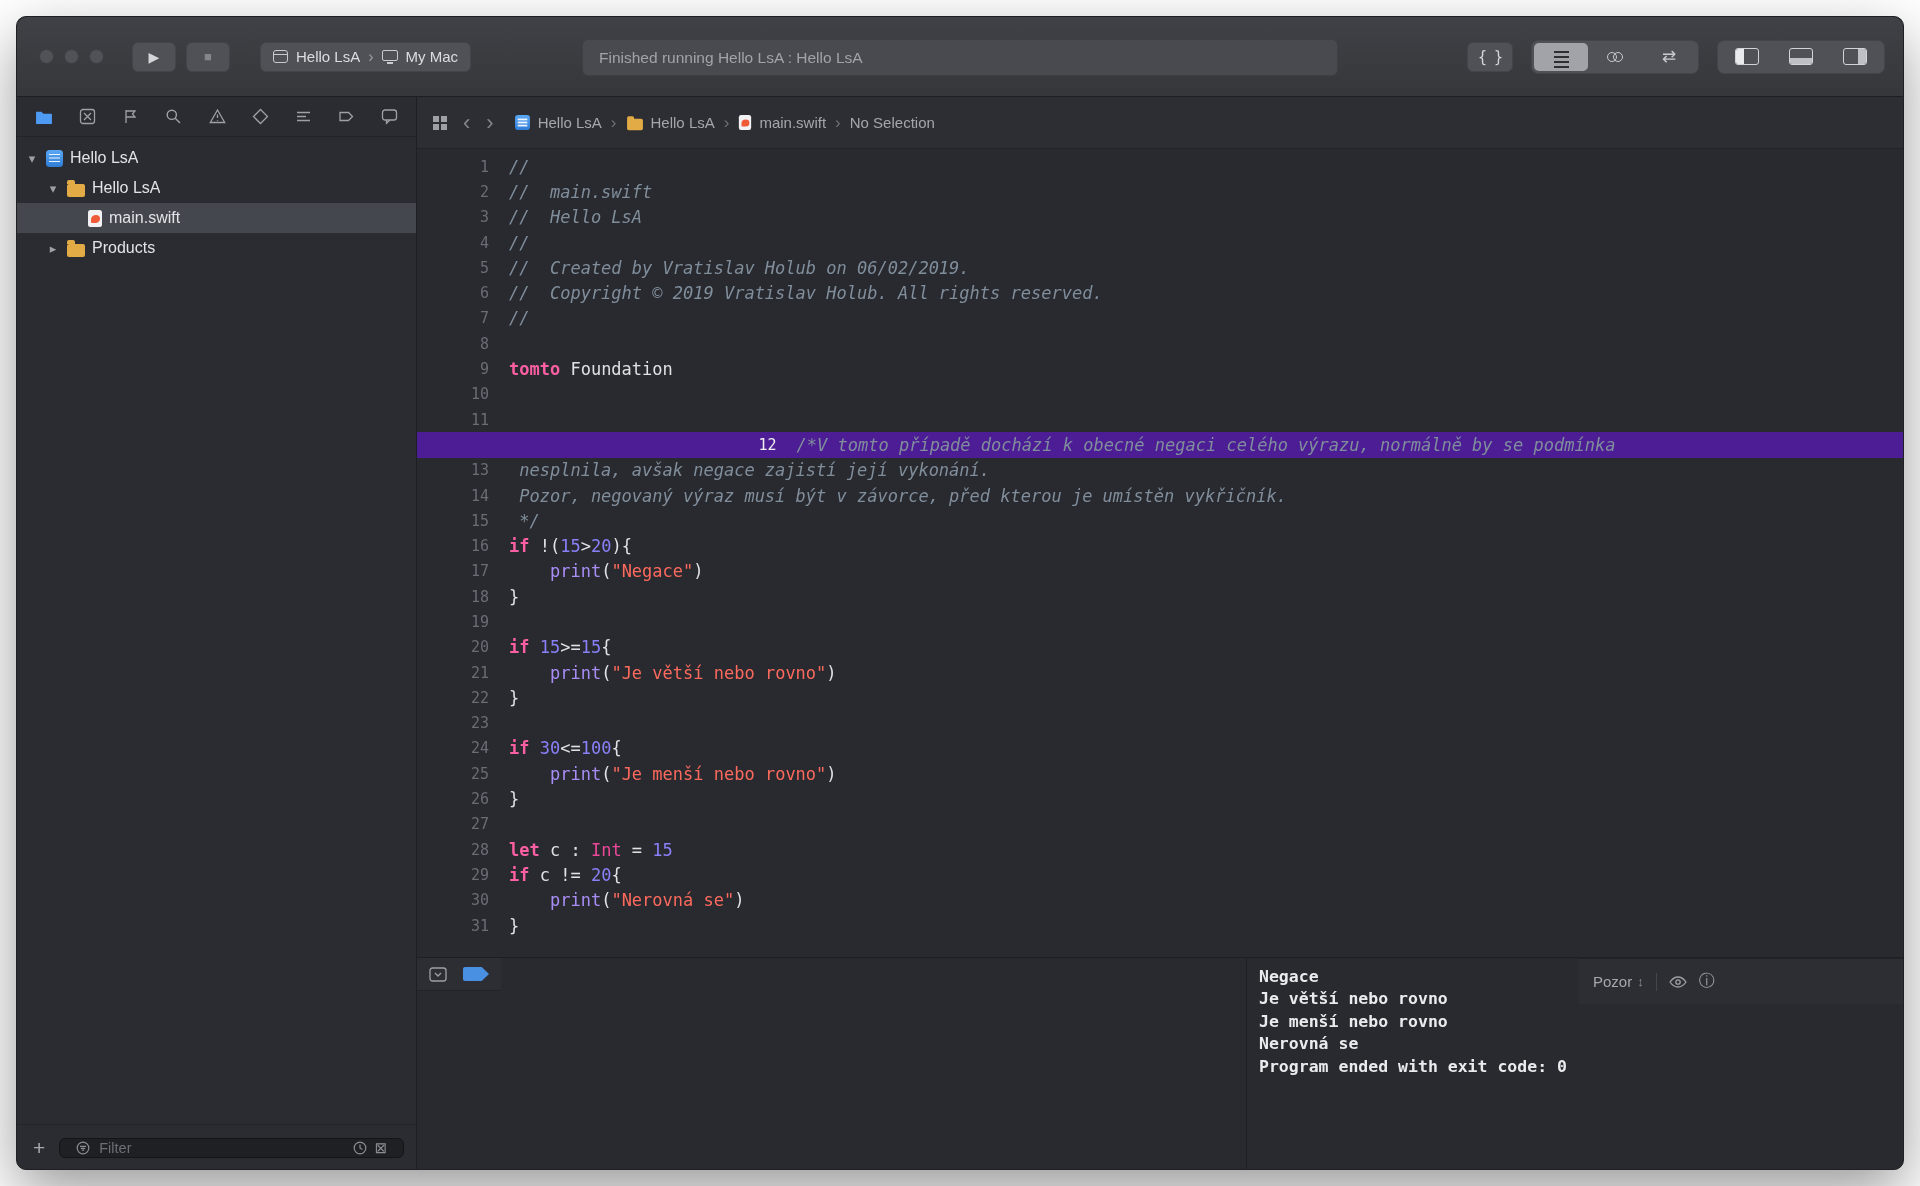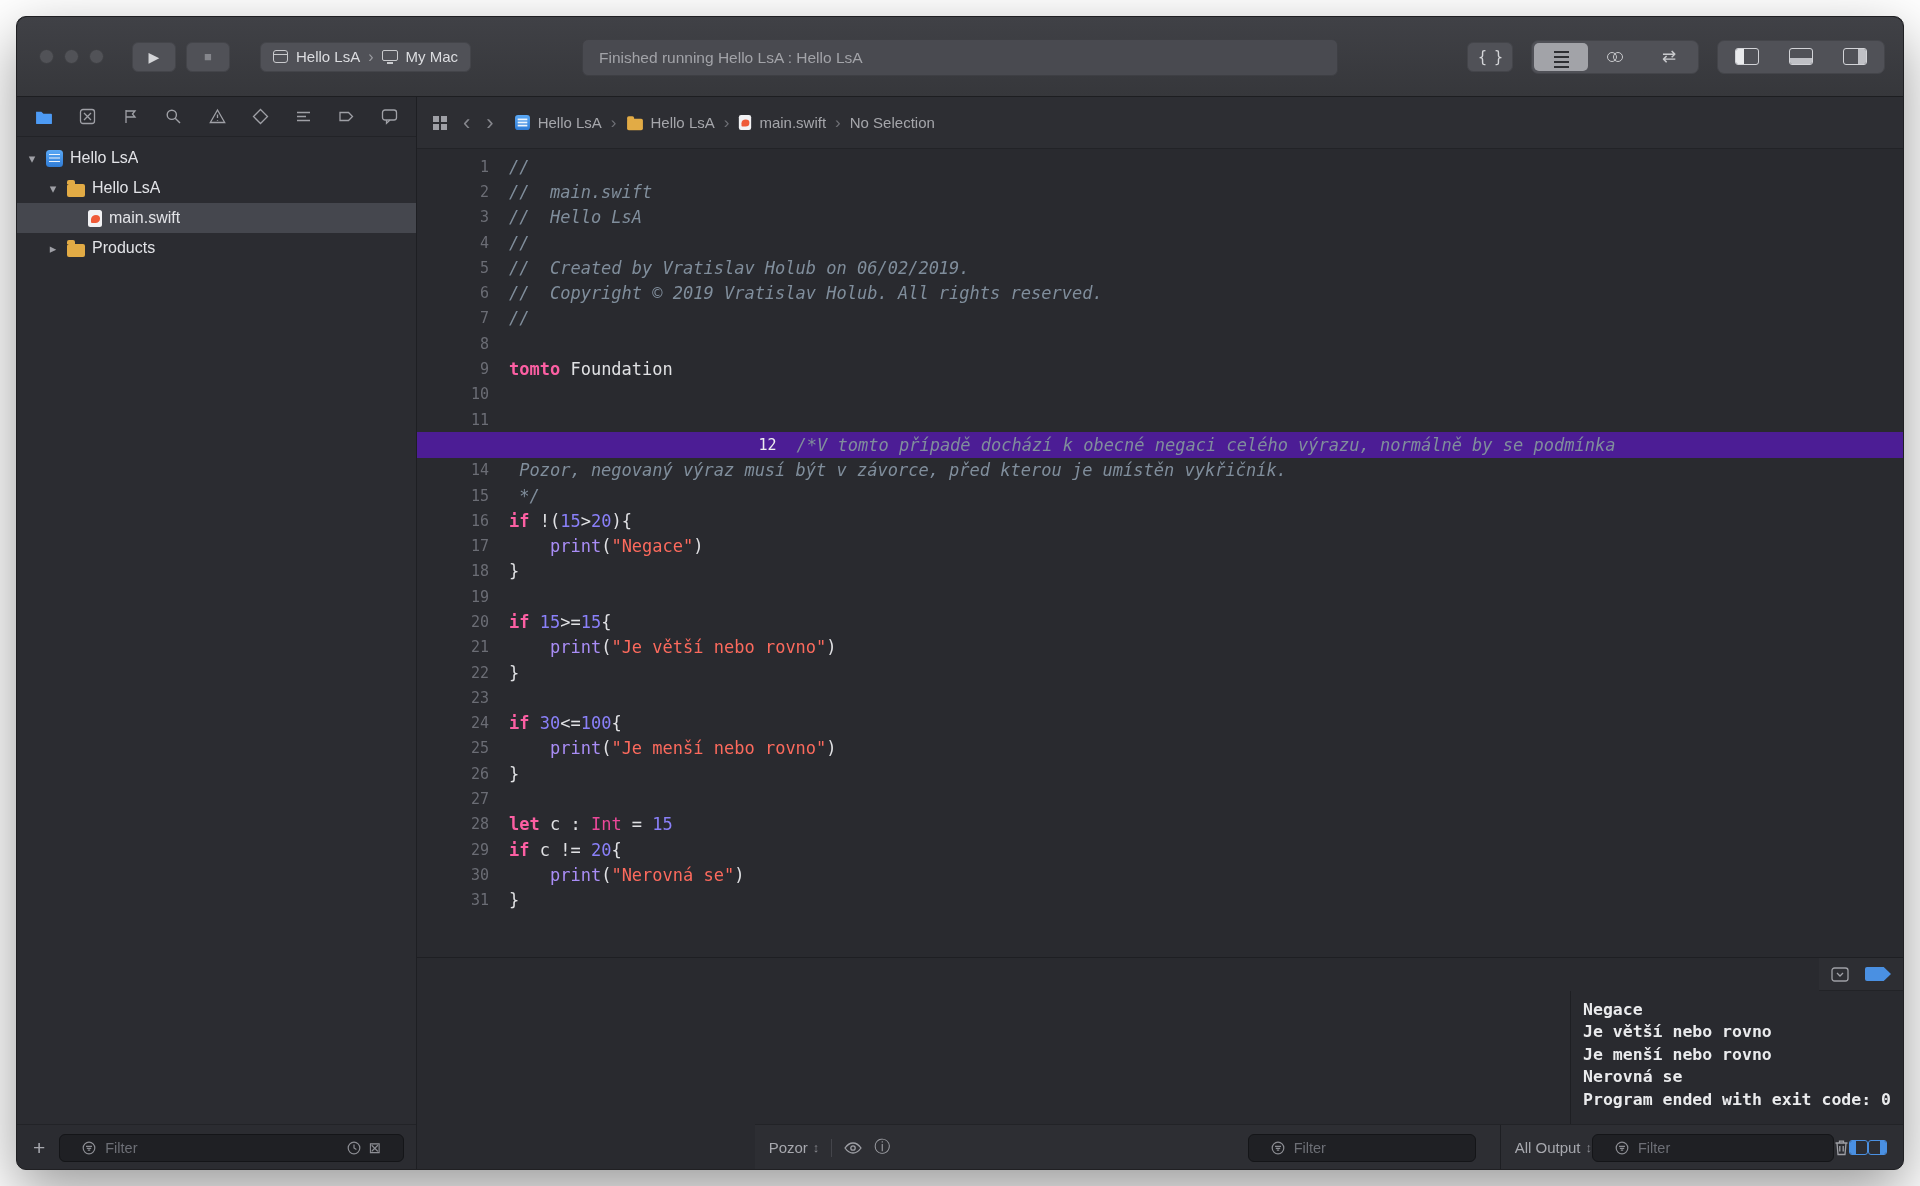--- a/index.html
+++ b/index.html
@@ -58,22 +58,22 @@
   .fi-project::before{content:"";position:absolute;left:3px;right:3px;top:4px;height:1.6px;
     background:rgba(255,255,255,.9);box-shadow:0 3.5px 0 rgba(255,255,255,.9),0 7px 0 rgba(255,255,255,.9);}
   .fi-folder{width:18px;height:13px;background:#e2ab45;border-radius:2px;position:relative;margin-top:4px;}
   .fi-folder::before{content:"";position:absolute;top:-3.5px;left:0;width:8px;height:4px;background:#e2ab45;border-radius:2px 2px 0 0;}
   .fi-swift{width:14px;height:17px;background:#f2f2f4;border-radius:2.5px;position:relative;}
   .fi-swift::after{content:"";position:absolute;left:2.5px;right:2.5px;top:5px;bottom:4px;
     background:#ef5a38;border-radius:55% 45% 50% 12%;}
   .fi-sm{transform:scale(.88);transform-origin:center;}
   .nav-filter-bar{height:46px;border-top:1px solid #222327;display:flex;align-items:center;padding:0 12px;gap:10px;}
   .plus-btn{color:#a7a8ae;font-size:21px;line-height:1;background:none;border:none;padding:0 4px;}
-  .filter-field{flex:1;height:28px;background:#1f2024;border:1px solid #141518;border-radius:6px;
-    display:flex;align-items:center;gap:7px;padding:0 22px;}
+  .filter-field{flex:1;height:20px;background:#1f2024;border:1px solid #141518;border-radius:6px;
+    display:flex;align-items:center;gap:7px;padding:0 16px;}
   .filter-field input{flex:1;background:transparent;border:none;outline:none;color:#d5d6da;
     font-size:14.5px;font-family:"Liberation Sans",sans-serif;min-width:0;}
   .filter-field input::placeholder{color:#6d6f76;}
   .ff-ic{flex:none;display:flex;align-items:center;color:#8c8d93;}
   .ff-boxed{color:#8c8d93;font-size:15px;line-height:1;}
 
   
   .editor-col{flex:1;display:flex;flex-direction:column;min-width:0;}
   .jump-bar{height:52px;background:#2d2e33;border-bottom:1px solid #222327;display:flex;align-items:center;
     padding:0 14px;gap:12px;color:#a5a6ab;font-size:15px;white-space:nowrap;}
@@ -92,21 +92,21 @@
   .lc{margin-left:20px;color:#e0e1e4;}
   .tk-comment{color:#808e9c;font-style:italic;}
   .tk-keyword{color:#fc5fa3;font-weight:bold;}
   .tk-string{color:#fc6a5d;}
   .tk-number{color:#8a80f9;}
   .tk-func{color:#a98df6;}
   .tk-type{color:#ec4899;}
   .tk-plain{color:#e0e1e4;}
 
   
-  .debug-area{height:213px;border-top:1px solid #1e1f23;display:flex;flex-direction:column;align-items:flex-end;}
+  .debug-area{height:213px;border-top:1px solid #1e1f23;display:flex;flex-direction:row;}
   .debug-strip{height:33px;background:#2d2e33;border-bottom:1px solid #222327;display:flex;align-items:center;
     padding:0 12px;gap:16px;}
   .dbg-btn{background:none;border:none;padding:0;display:flex;align-items:center;}
   .bp-tag{width:26px;height:14px;background:#4a90e2;border-radius:2px;
     clip-path:polygon(0 0,72% 0,100% 50%,72% 100%,0 100%);display:block;}
   .console-row{flex:1;display:flex;min-height:0;}
   .vars-pane{width:746px;background:#292a2f;border-right:1px solid #1e1f23;}
   .console-pane{flex:1;background:#292a2f;padding:8px 12px;overflow:hidden;}
   .con-line{font-family:"DejaVu Sans Mono","Liberation Mono",monospace;font-weight:bold;
     font-size:16.5px;line-height:22.4px;color:#eaebed;white-space:pre;}
@@ -305,20 +305,21 @@
           <div class="cl"><span class="ln">3</span><span class="lc"><span class="tk-comment">//  Hello LsA</span></span></div>
           <div class="cl"><span class="ln">4</span><span class="lc"><span class="tk-comment">//</span></span></div>
           <div class="cl"><span class="ln">5</span><span class="lc"><span class="tk-comment">//  Created by Vratislav Holub on 06/02/2019.</span></span></div>
           <div class="cl"><span class="ln">6</span><span class="lc"><span class="tk-comment">//  Copyright © 2019 Vratislav Holub. All rights reserved.</span></span></div>
           <div class="cl"><span class="ln">7</span><span class="lc"><span class="tk-comment">//</span></span></div>
           <div class="cl"><span class="ln">8</span><span class="lc"></span></div>
           <div class="cl"><span class="ln">9</span><span class="lc"><span class="tk-keyword">tomto </span><span class="tk-plain">Foundation</span></span></div>
           <div class="cl"><span class="ln">10</span><span class="lc"></span></div>
           <div class="cl"><span class="ln">11</span><span class="lc"></span></div>
           <div class="cl hl"><span class="ln">12</span><span class="lc"><span class="tk-comment">/*V tomto případě dochází k obecné negaci celého výrazu, normálně by se podmínka</span></span></div>
+          <div class="cl"><span class="ln">13</span><span class="lc"><span class="tk-comment"> nesplnila, avšak negace zajistí její vykonání.</span></span></div>
           <div class="cl"><span class="ln">14</span><span class="lc"><span class="tk-comment"> Pozor, negovaný výraz musí být v závorce, před kterou je umístěn vykřičník.</span></span></div>
           <div class="cl"><span class="ln">15</span><span class="lc"><span class="tk-comment"> */</span></span></div>
           <div class="cl"><span class="ln">16</span><span class="lc"><span class="tk-keyword">if </span><span class="tk-plain">!(</span><span class="tk-number">15</span><span class="tk-plain">&gt;</span><span class="tk-number">20</span><span class="tk-plain">){</span></span></div>
           <div class="cl"><span class="ln">17</span><span class="lc"><span class="tk-plain">    </span><span class="tk-func">print</span><span class="tk-plain">(</span><span class="tk-string">"Negace"</span><span class="tk-plain">)</span></span></div>
           <div class="cl"><span class="ln">18</span><span class="lc"><span class="tk-plain">}</span></span></div>
           <div class="cl"><span class="ln">19</span><span class="lc"></span></div>
           <div class="cl"><span class="ln">20</span><span class="lc"><span class="tk-keyword">if </span><span class="tk-number">15</span><span class="tk-plain">&gt;=</span><span class="tk-number">15</span><span class="tk-plain">{</span></span></div>
           <div class="cl"><span class="ln">21</span><span class="lc"><span class="tk-plain">    </span><span class="tk-func">print</span><span class="tk-plain">(</span><span class="tk-string">"Je větší nebo rovno"</span><span class="tk-plain">)</span></span></div>
           <div class="cl"><span class="ln">22</span><span class="lc"><span class="tk-plain">}</span></span></div>
           <div class="cl"><span class="ln">23</span><span class="lc"></span></div>

